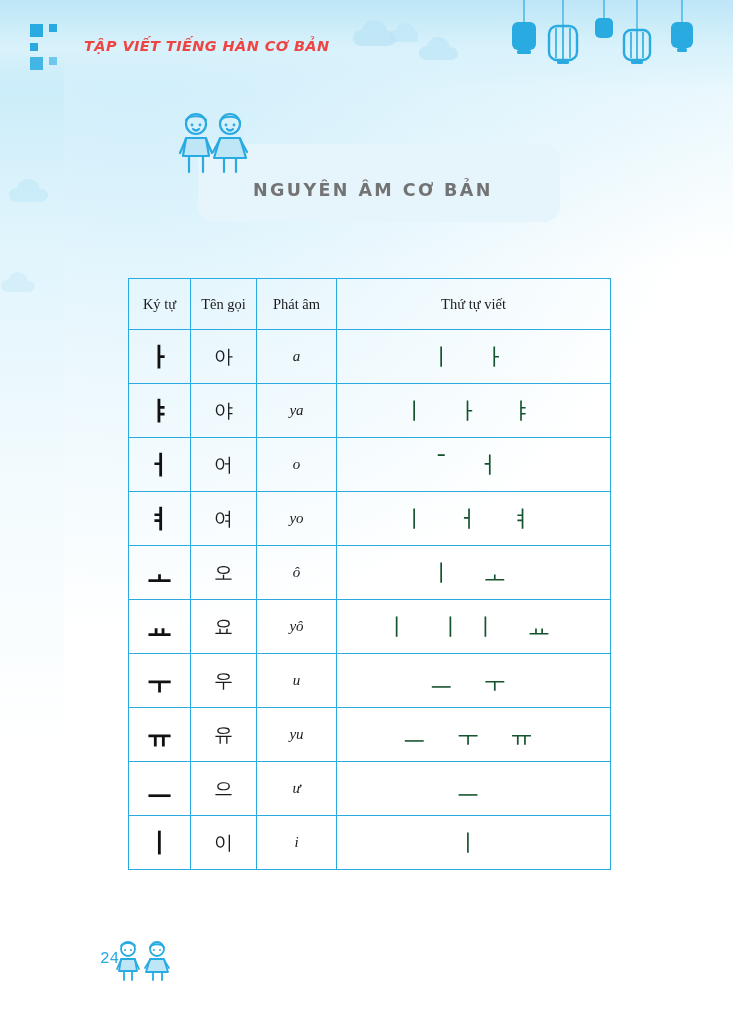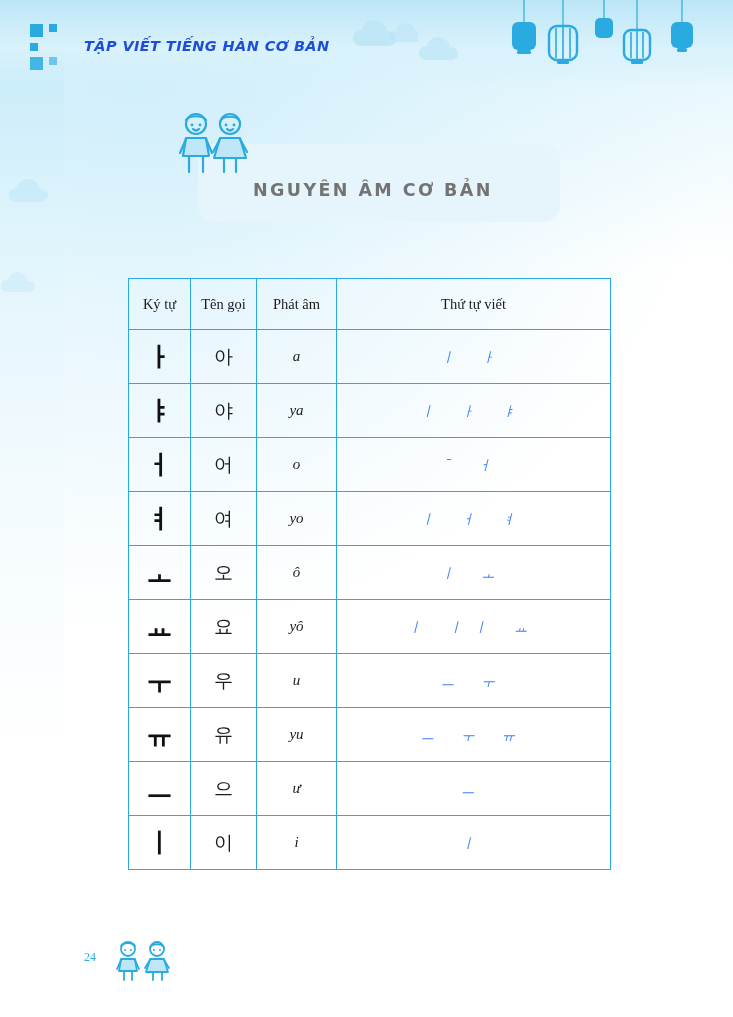--- a/index.html
+++ b/index.html
@@ -52,21 +52,21 @@
   }
   .header-title {
     position: absolute;
     left: 84px;
     top: 38px;
     font-family: "DejaVu Sans", sans-serif;
     font-size: 14.5px;
     font-weight: 700;
     font-style: italic;
     letter-spacing: 0.4px;
-    color: #1d4ed8;
+    color: #ef4444;
     white-space: nowrap;
   }
   
   .corner-mark {
     position: absolute;
     left: 30px;
     top: 24px;
     width: 48px;
     height: 48px;
   }
@@ -171,35 +171,34 @@
     line-height: 1;
   }
   .cell-pron {
     font-family: "Liberation Serif", serif;
     font-style: italic;
     font-size: 15px;
     color: #1b1b1b;
   }
   .cell-order {
     font-family: "DejaVu Sans", sans-serif;
-    font-size: 14px;
-    color: #3b82f6;
+    font-size: 24px;
+    color: #14532d;
     letter-spacing: 11px;
     line-height: 1;
     padding-left: 10px;
-    font-style: italic;
   }
 
   
   .page-number {
     position: absolute;
-    left: 84px;
+    left: 100px;
     top: 950px;
-    font-family: Liberation Serif, serif;
-    font-size: 12px;
+    font-family: Liberation Mono, monospace;
+    font-size: 16px;
     color: #29abe2;
   }
   .footer-kids {
     position: absolute;
     left: 110px;
     top: 938px;
     width: 70px;
     height: 48px;
   }
 </style>

